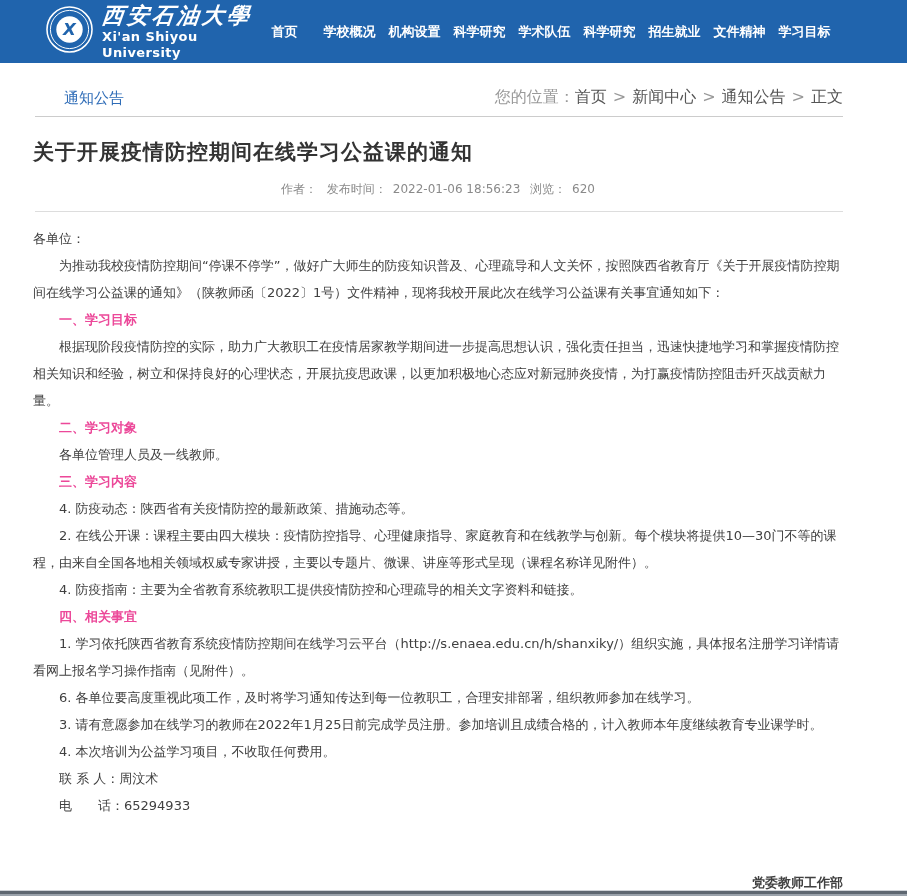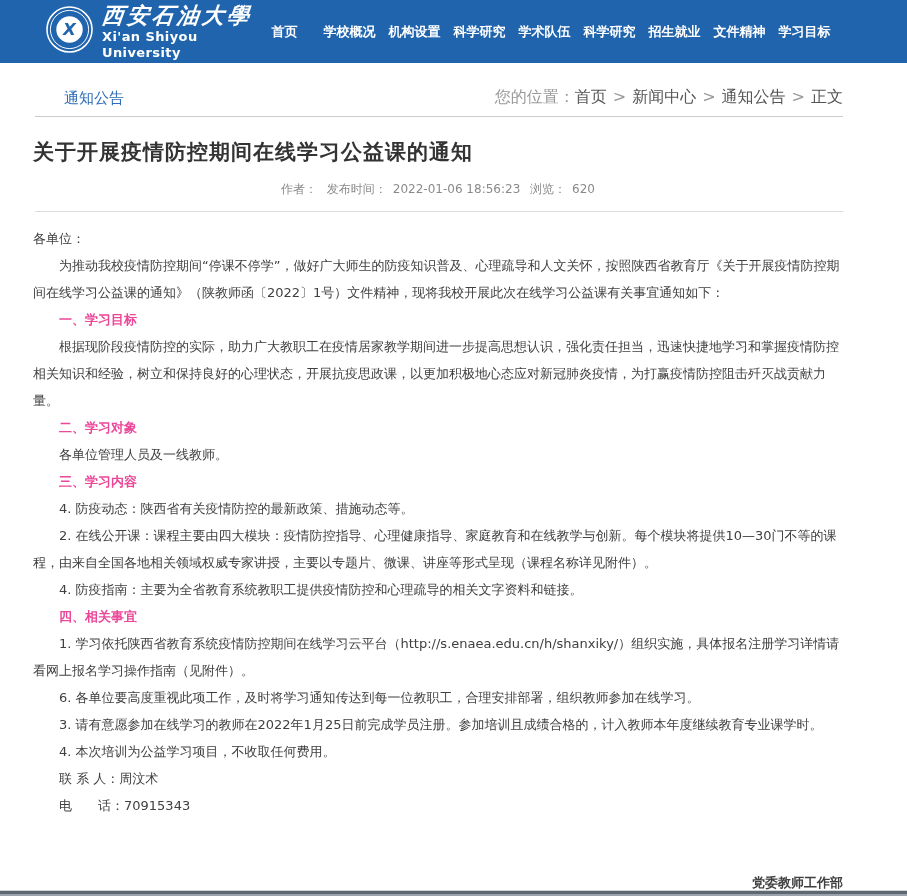--- a/index.html
+++ b/index.html
@@ -121,21 +121,21 @@
       <p class="heading">三、学习内容</p>
       <p class="indent">4. 防疫动态：陕西省有关疫情防控的最新政策、措施动态等。</p>
       <p class="indent">2. 在线公开课：课程主要由四大模块：疫情防控指导、心理健康指导、家庭教育和在线教学与创新。每个模块将提供10—30门不等的课程，由来自全国各地相关领域权威专家讲授，主要以专题片、微课、讲座等形式呈现（课程名称详见附件）。</p>
       <p class="indent">4. 防疫指南：主要为全省教育系统教职工提供疫情防控和心理疏导的相关文字资料和链接。</p>
       <p class="heading">四、相关事宜</p>
       <p class="indent">1. 学习依托陕西省教育系统疫情防控期间在线学习云平台（http://s.enaea.edu.cn/h/shanxiky/）组织实施，具体报名注册学习详情请看网上报名学习操作指南（见附件）。</p>
       <p class="indent">6. 各单位要高度重视此项工作，及时将学习通知传达到每一位教职工，合理安排部署，组织教师参加在线学习。</p>
       <p class="indent">3. 请有意愿参加在线学习的教师在2022年1月25日前完成学员注册。参加培训且成绩合格的，计入教师本年度继续教育专业课学时。</p>
       <p class="indent">4. 本次培训为公益学习项目，不收取任何费用。</p>
       <p class="indent">联 系 人：周汶术</p>
-      <p class="indent">电　　话：70915343</p>
+      <p class="indent">电　　话：65294933</p>
     </div>
 
   <div class="signature">
     <div>党委教师工作部</div>
     <div>2022年1月6日</div>
   </div>
 </div>
 
 <div class="footer-strip"></div>
 

